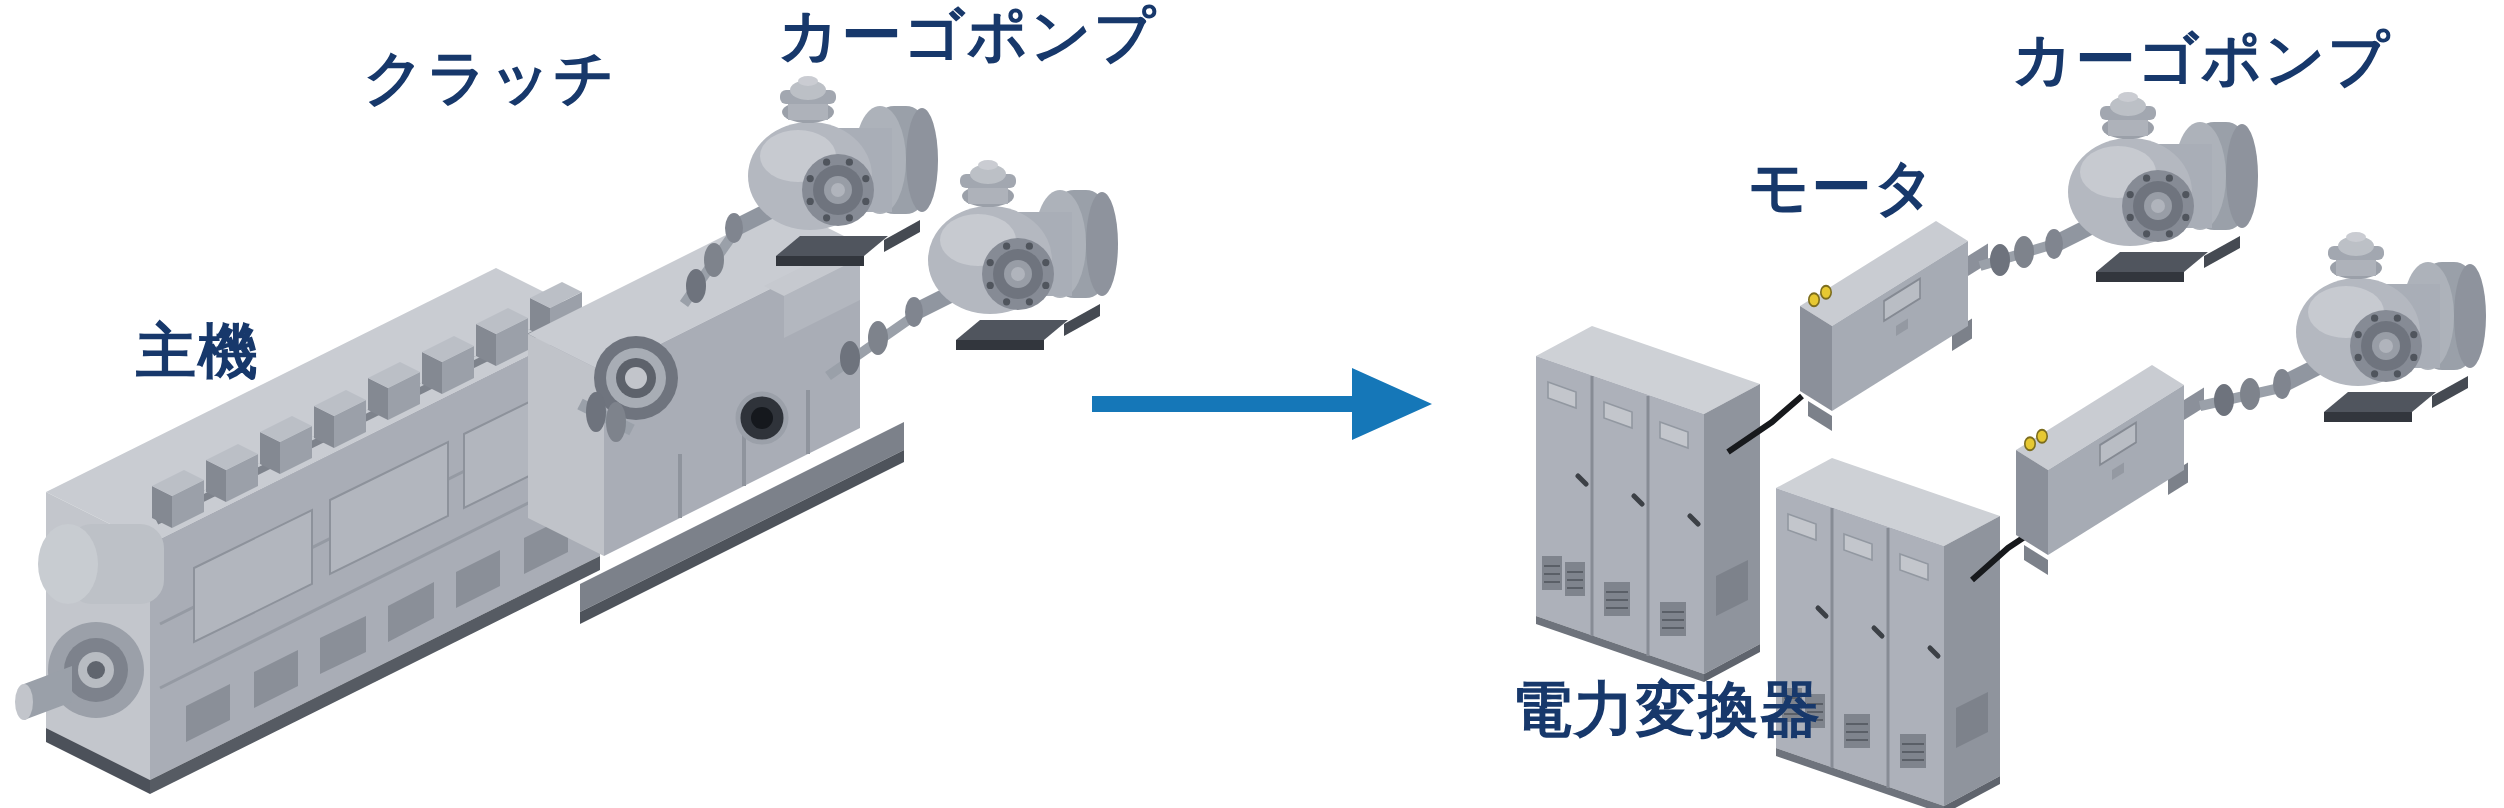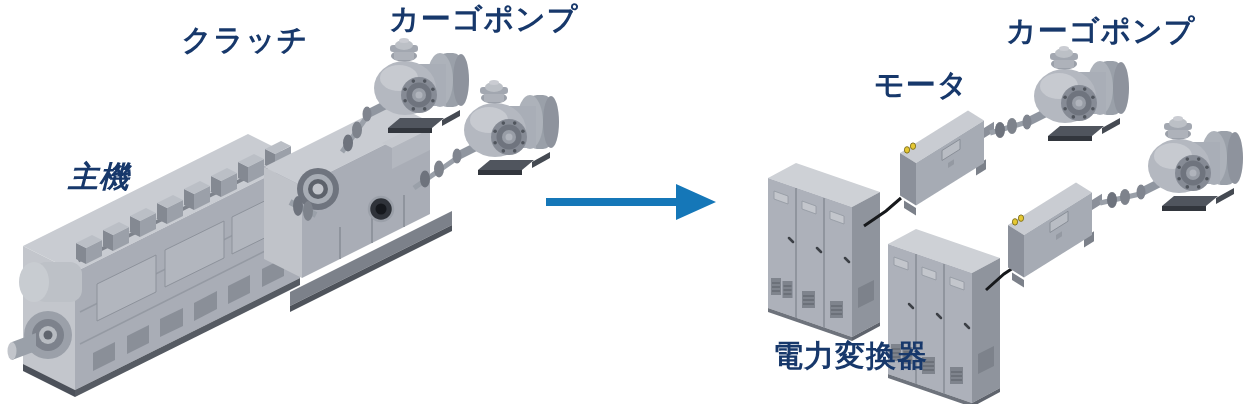--- a/index.html
+++ b/index.html
@@ -17,23 +17,23 @@
     font-weight:700;
     letter-spacing:1px;
     white-space:nowrap;
     color:#17386b;
     line-height:1.15;
   }
   .lbl-center{text-align:center;}
   .lbl-main-engine{left:68px;top:160px;}
   .lbl-clutch{left:178px;top:24px;width:134px;line-height:31px;}
   .lbl-cargo-left{left:389px;top:2px;}
-  .lbl-motor{left:874px;top:68px;}
+  .lbl-motor{left:874px;top:78px;}
   .lbl-cargo-right{left:1006px;top:14px;}
-  .lbl-converter{left:773px;top:339px;}
+  .lbl-converter{left:756px;top:339px;}
 </style>
 </head>
 <body>
 
 <div class="canvas" style="background: rgb(255, 255, 255);">
 
   <svg class="artwork" width="1252" height="404" viewBox="0 0 1252 404">
     <defs>
 
       <g id="eng-head">
@@ -211,21 +211,21 @@
         <path d="M1100,203 L1140,194" stroke="#9aa0a9" stroke-width="5" fill="none"></path>
         <ellipse cx="1112" cy="200" rx="5" ry="8" fill="#6e737d"></ellipse>
         <ellipse cx="1125" cy="197" rx="5" ry="8" fill="#7e838c"></ellipse>
       </g>
 
       <use href="#sym-pump" transform="translate(1018,46)"></use>
       <use href="#sym-pump" transform="translate(1132,116)"></use>
     </g>
   </svg>
 
-  <div class="lbl lbl-main-engine" style="color: rgb(23, 56, 107); font-style: italic;">主機</div>
+  <div class="lbl lbl-main-engine" style="color: rgb(23, 56, 107);">主機</div>
 
   <div class="lbl lbl-clutch lbl-center">
     <div style="color: rgb(23, 56, 107);">クラッチ</div>
   </div>
 
   <div class="lbl lbl-cargo-left" style="color: rgb(23, 56, 107);">カーゴポンプ</div>
 
   <div class="lbl lbl-motor" style="color: rgb(23, 56, 107);">モータ</div>
 
   <div class="lbl lbl-cargo-right" style="color: rgb(23, 56, 107);">カーゴポンプ</div>

